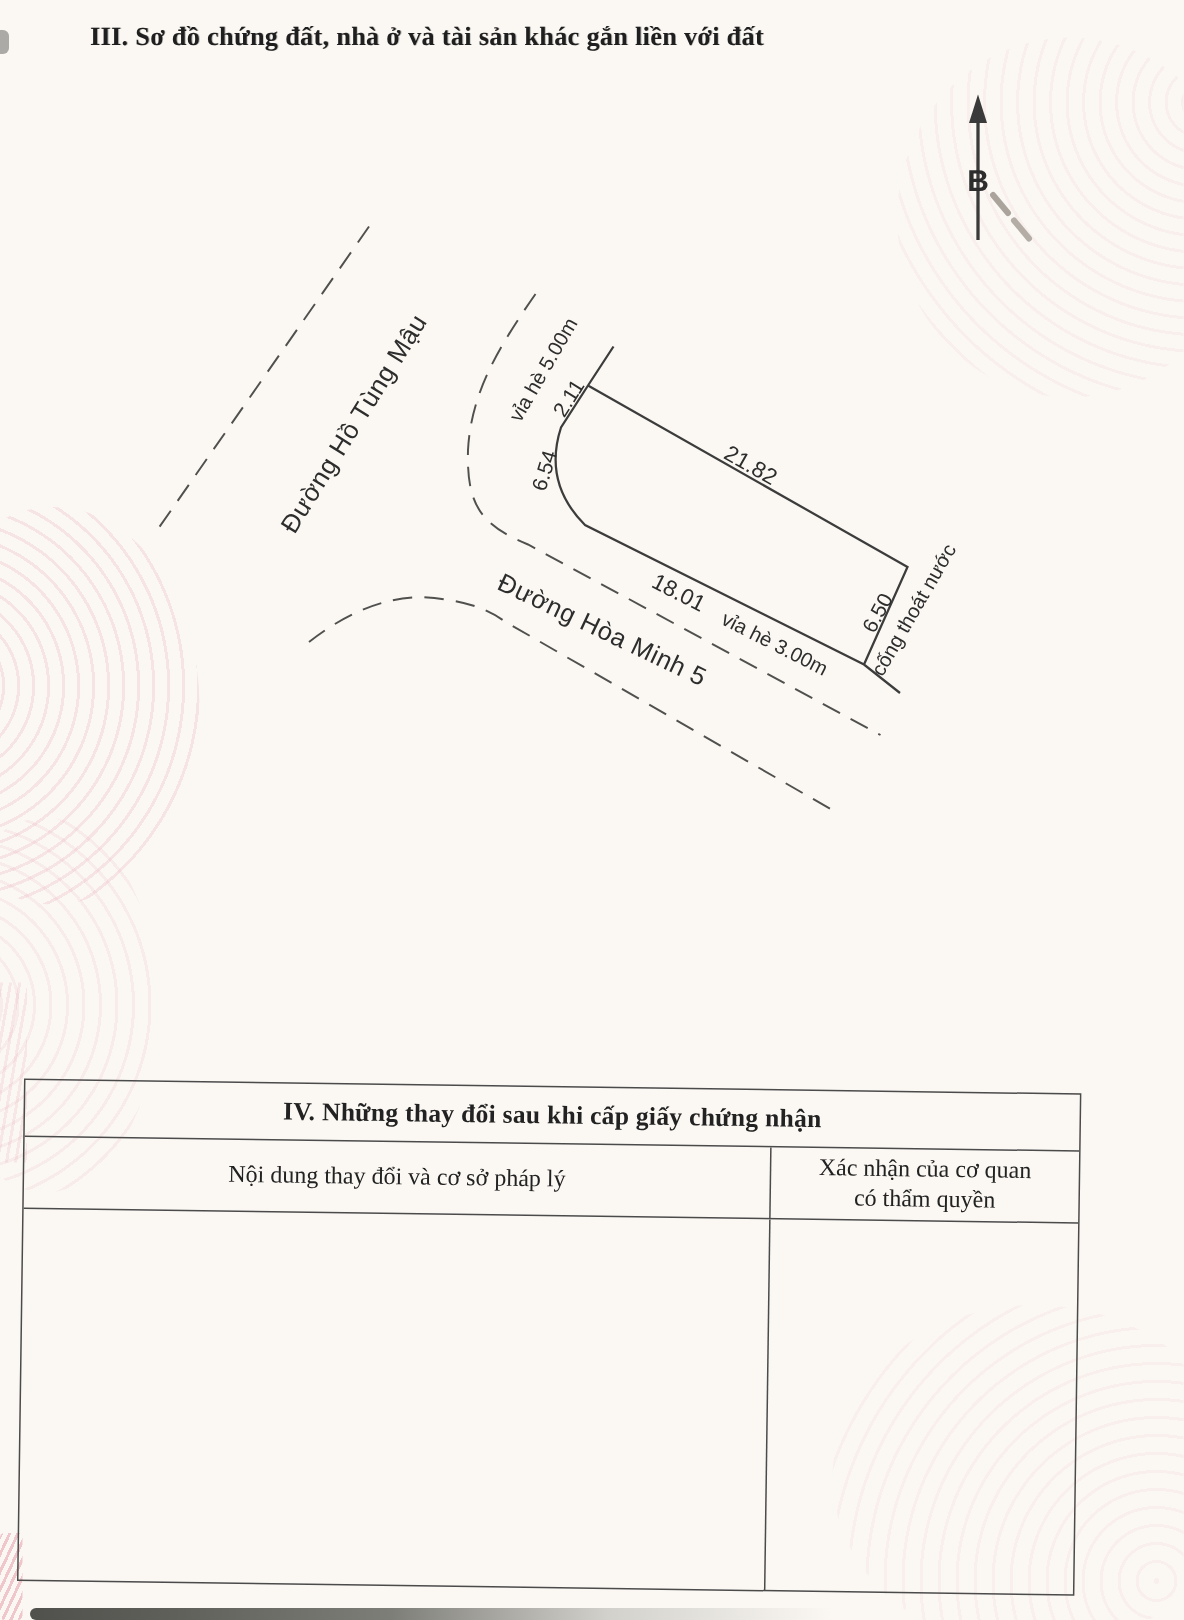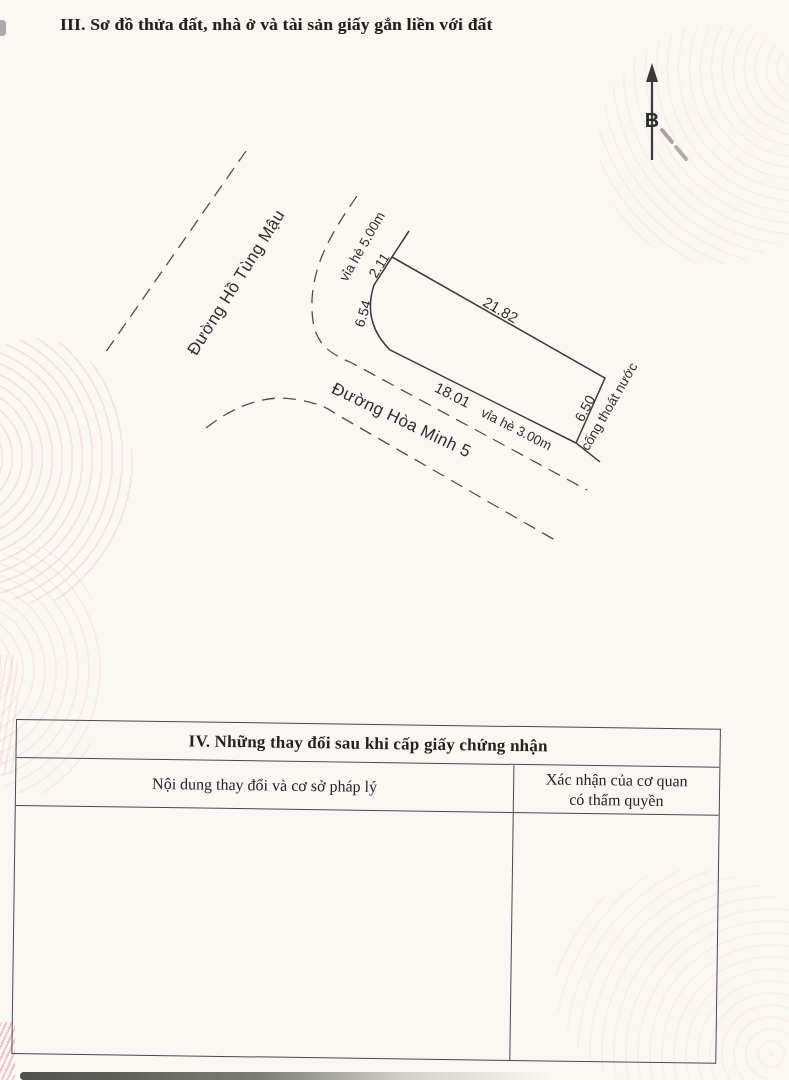--- a/index.html
+++ b/index.html
@@ -87,21 +87,21 @@
 
 <div class="deco swirl-left-mid"></div>
 <div class="deco swirl-left-low"></div>
 <div class="deco swirl-top-right"></div>
 <div class="deco swirl-bottom-right"></div>
 <div class="deco pink-streak-bottom-left"></div>
 <div class="deco pink-streak-left-mid"></div>
 <div class="deco edge-mark-top-left"></div>
 <div class="deco bottom-scan-band"></div>
 
-<div class="sec3-title">III. Sơ đồ thửa đất, nhà ở và tài sản giấy gắn liền với đất</div>
+<div class="sec3-title">III. Sơ đồ chứng đất, nhà ở và tài sản khác gắn liền với đất</div>
 
 <svg class="sketch" width="789" height="620" viewBox="0 0 789 620">
 
   <g>
     <line x1="652" y1="160" x2="652" y2="80" stroke="#3a3a3a" stroke-width="2.2"></line>
     <polygon points="652,63 646,82 658,82" fill="#3a3a3a"></polygon>
     <text x="652" y="122" text-anchor="middle" dominant-baseline="middle" font-size="20" font-weight="bold">B</text>
     <line x1="662" y1="130" x2="672" y2="142" stroke="#aaa49d" stroke-width="4" stroke-linecap="round"></line>
     <line x1="676" y1="147" x2="686" y2="159" stroke="#b3ada6" stroke-width="4" stroke-linecap="round"></line>
   </g>

